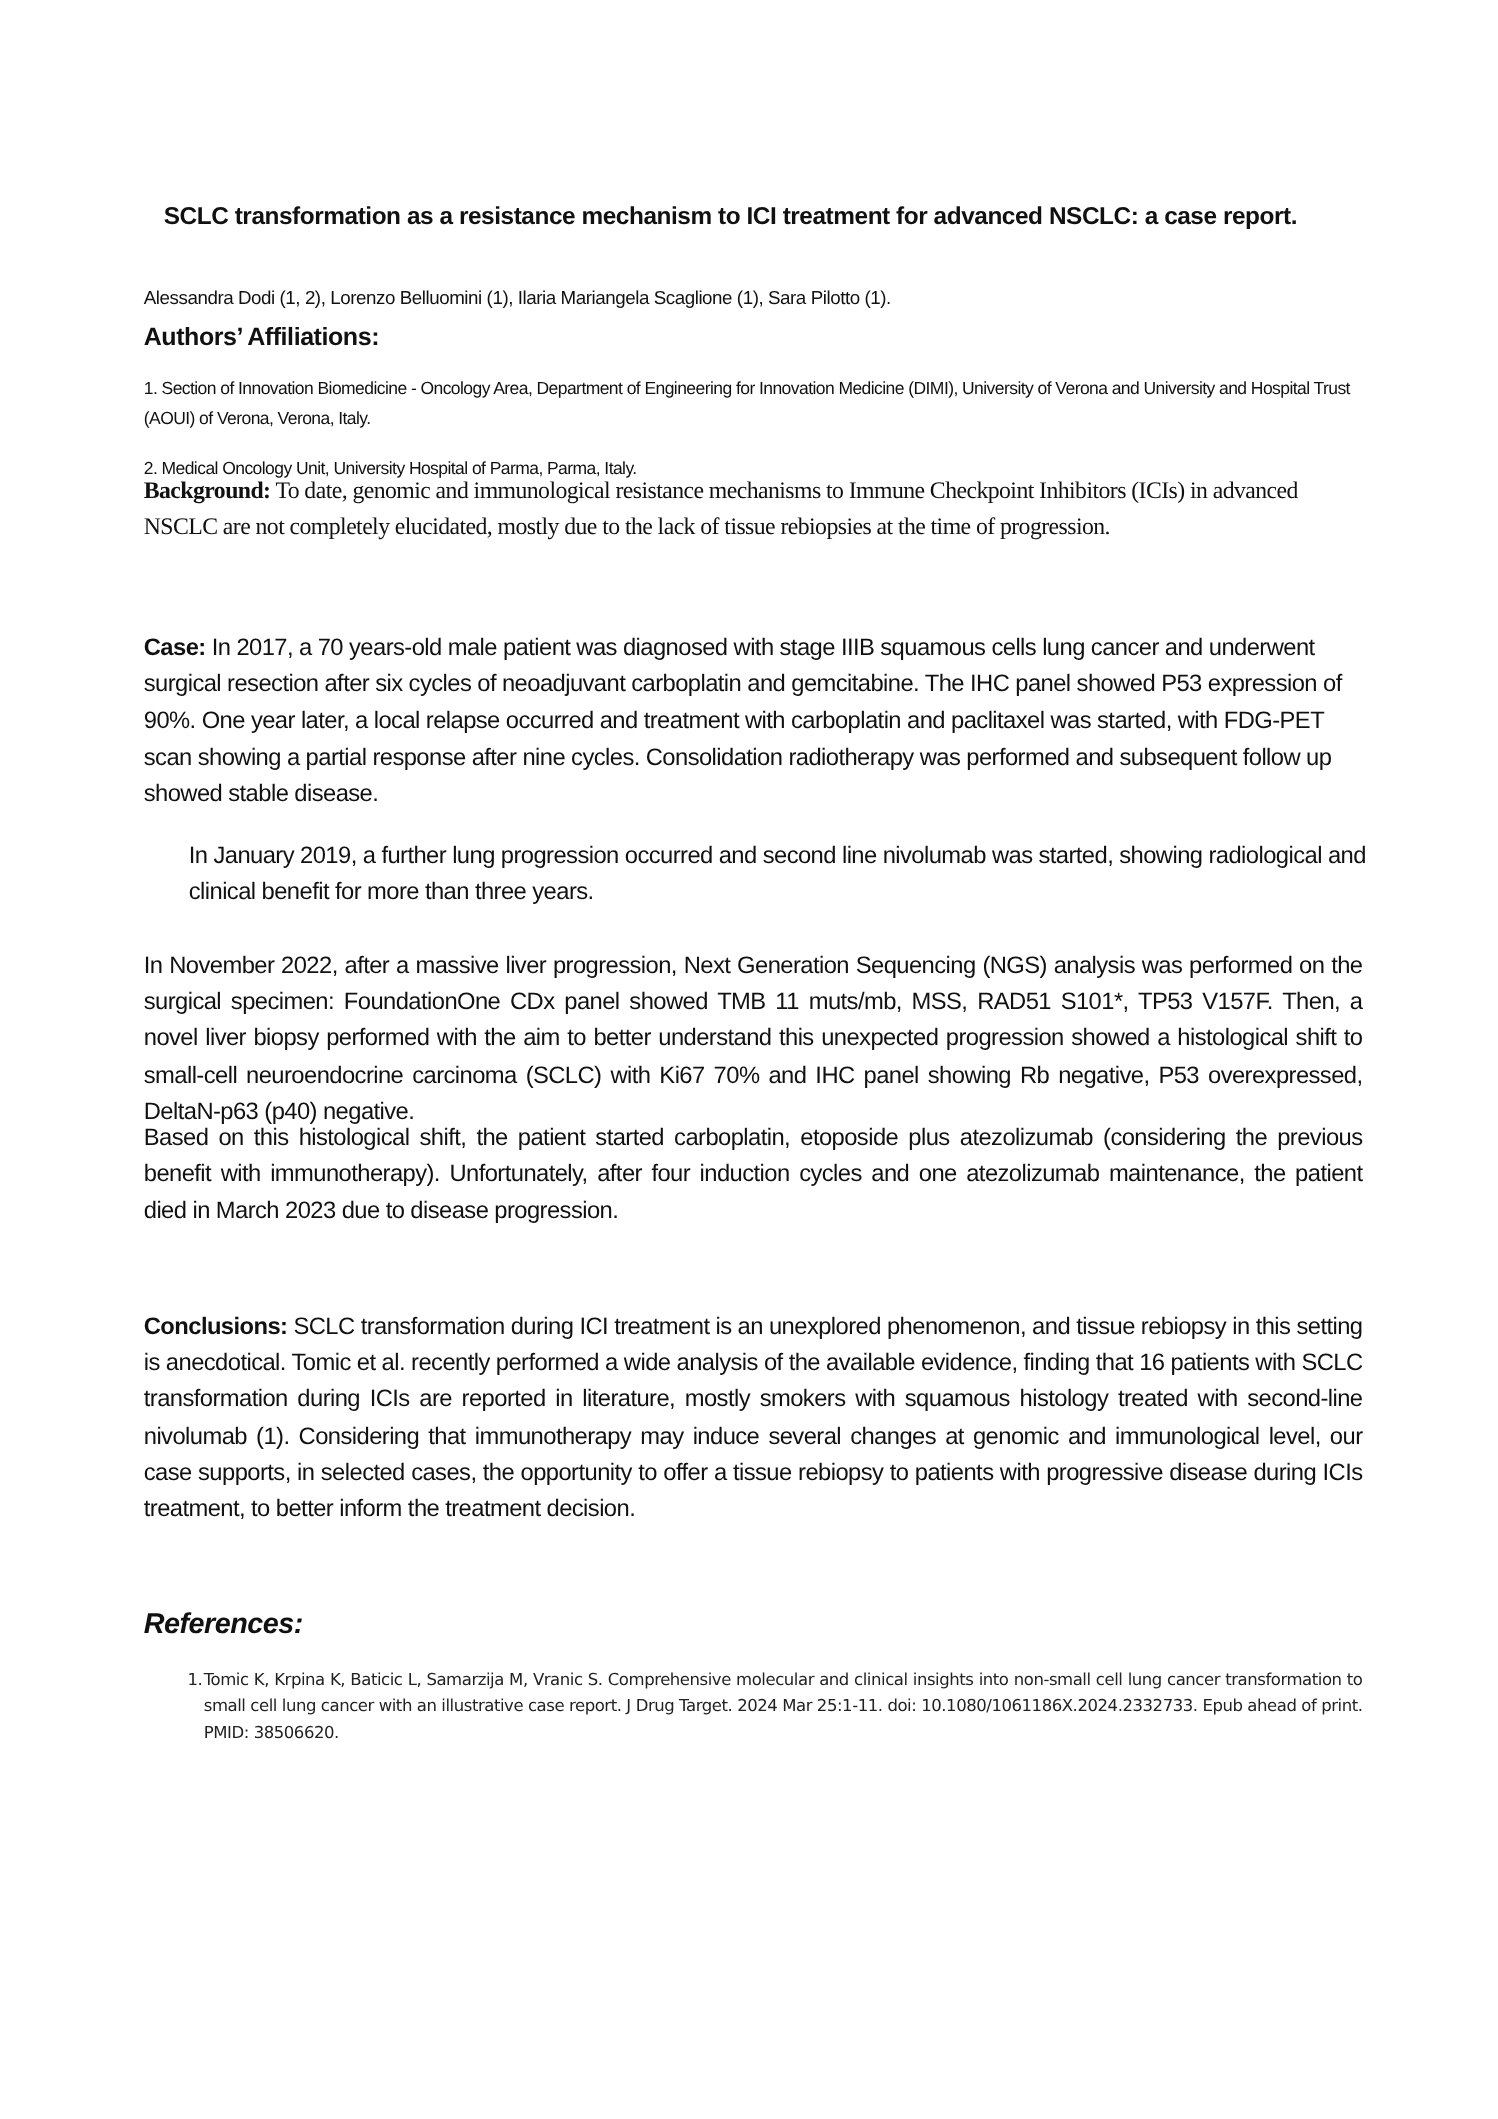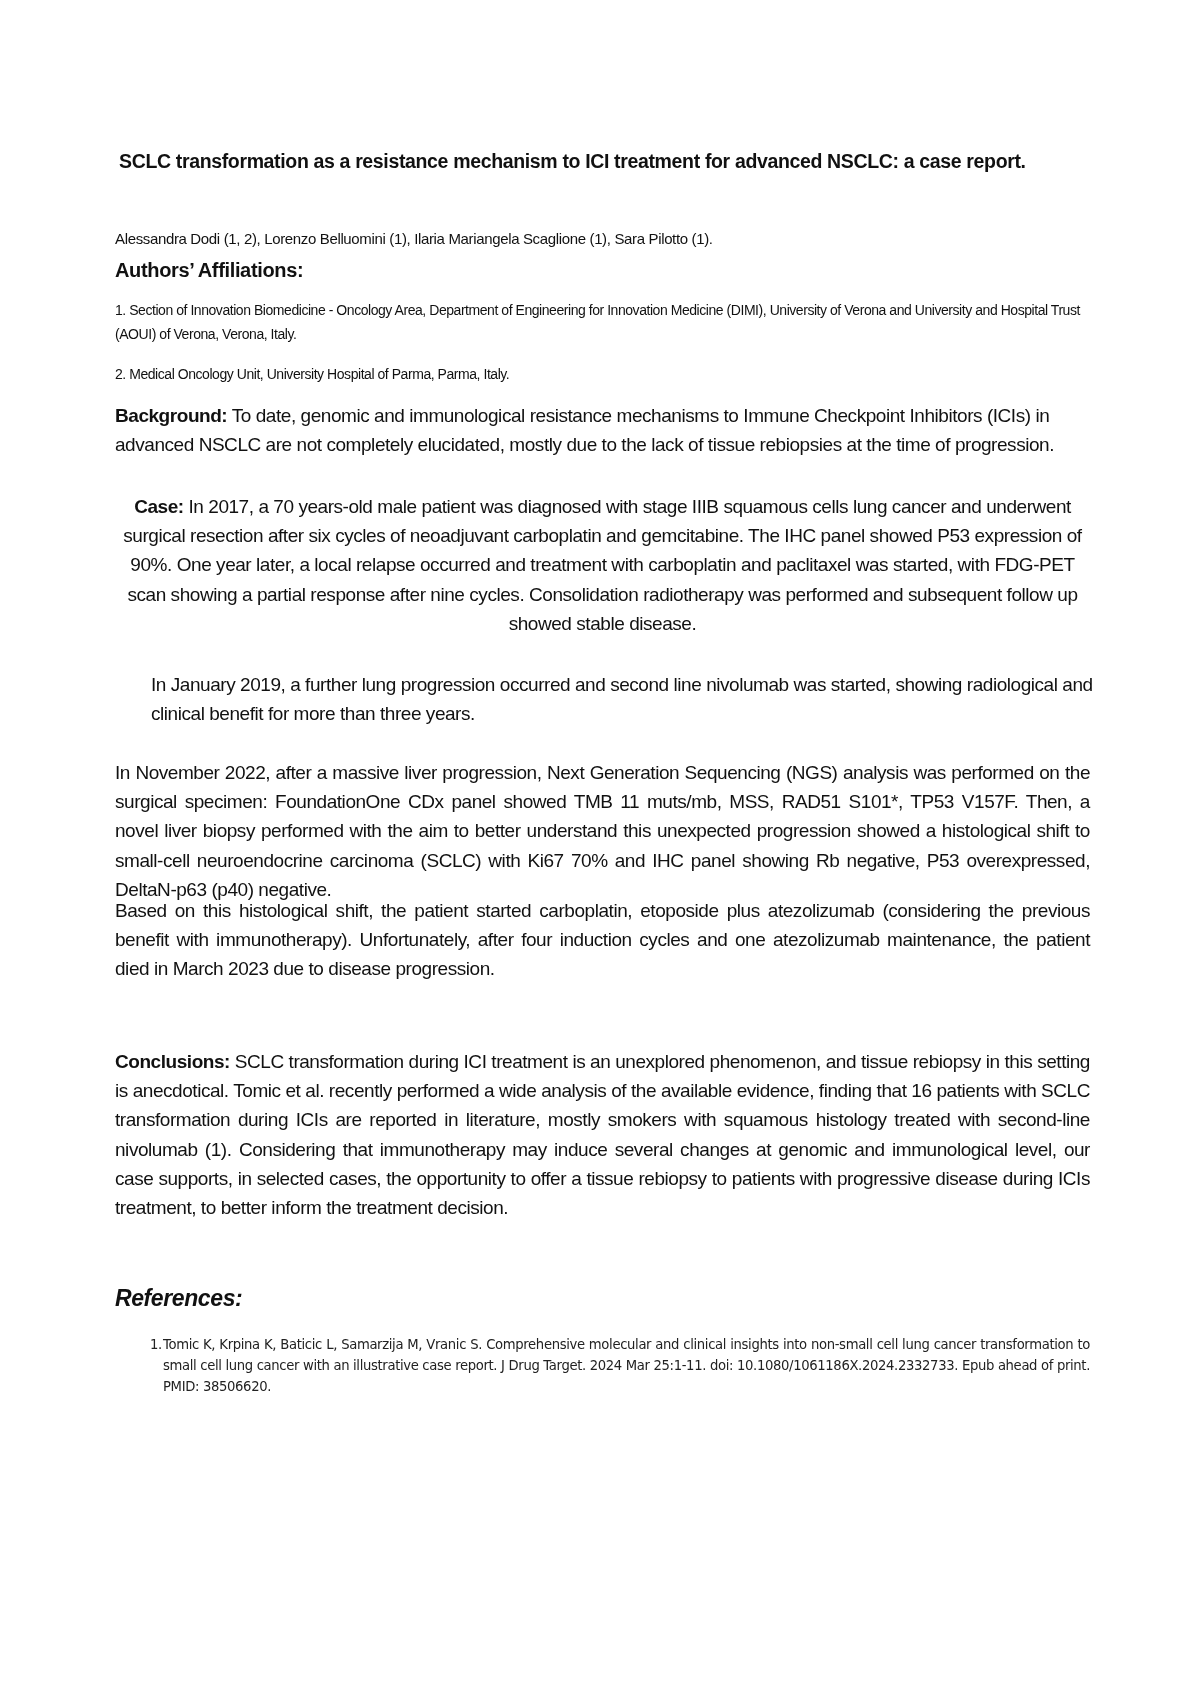--- a/index.html
+++ b/index.html
@@ -1,34 +1,34 @@
 <!DOCTYPE html>
 <html><head>
   <meta charset="utf-8">
   <style>
     html, body { margin: 0; padding: 0; background: #ffffff; }
     body { width: 1198px; height: 1695px; position: relative; overflow: hidden; color: #111111; }
     .page { position: absolute; left: 115px; top: 0; width: 975px; font-family: "Liberation Sans Narrow", "Liberation Sans", sans-serif; }
     .title {
       position: absolute; top: 142px; left: 0; width: 975px;
       font-family: "Liberation Sans", sans-serif; font-weight: bold; font-size: 19.5px;
-      line-height: 30px; letter-spacing: -0.35px; margin: 4px;
+      line-height: 30px; letter-spacing: -0.35px; margin: 16px;
     }
     .authors { position: absolute; top: 230px; left: 0; font-family: "Liberation Sans", sans-serif; font-size: 15px; letter-spacing: -0.35px; margin: 0; }
     .aff-head { position: absolute; top: 259px; left: 0; font-family: "Liberation Sans", sans-serif; font-size: 20px; font-weight: bold; letter-spacing: -0.35px; margin: 0; }
     .aff { position: absolute; left: 0; width: 975px; font-family: "Liberation Sans", sans-serif; font-size: 14px; line-height: 24px; letter-spacing: -0.45px; margin: 0; }
     .aff1 { top: 298px; }
     .aff2 { top: 362px; }
     .para {
       position: absolute; left: 0; width: 975px; font-family: "Liberation Sans", sans-serif;
       font-size: 19px; line-height: 29.2px; letter-spacing: -0.45px; margin: 0;
     }
     .justify { text-align: justify; text-align-last: left; }
-    .p-background { top: 401px; }
-    .p-case { top: 492px; text-align: center; }
+    .p-background { top: 378px; font-family: Liberation Serif, serif; }
+    .p-case { top: 504px; }
     .p-jan { top: 670px; margin-left: 36px; }
     .p-nov { top: 758px; }
     .p-based { top: 896px; }
     .p-concl { top: 1047px; }
     .lbl { font-weight: bold; }
     .refs-head { position: absolute; top: 1285px; left: 0; font-family: "Liberation Sans", sans-serif; font-weight: bold; font-size: 23px; letter-spacing: -0.4px; margin: 0; font-style: italic; }
     .ref-list { position: absolute; top: 1334px; left: 0; width: 975px; margin: 0; padding: 0; list-style: none; }
     .ref-item { position: relative; font-family: "DejaVu Sans", sans-serif; font-size: 13.2px; line-height: 21px; letter-spacing: -0.35px; color: #222222; }
     .ref-num { position: absolute; left: 35px; top: 0; }
     .ref-text { display: block; margin-left: 48px; text-align: justify; text-align-last: left; }

